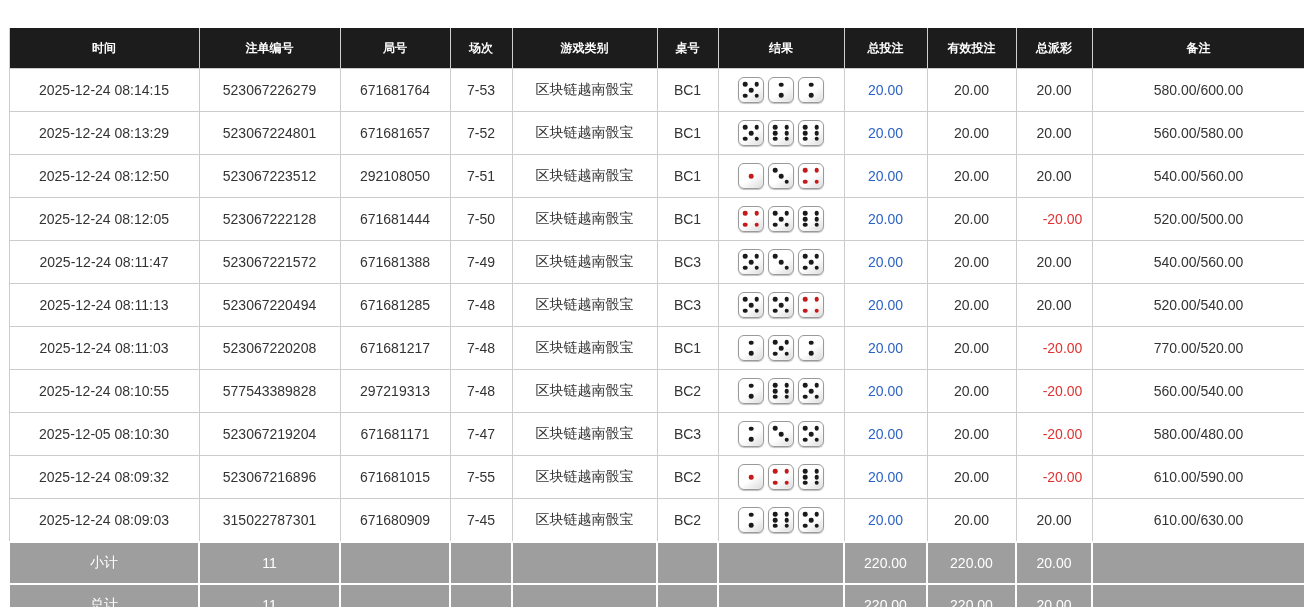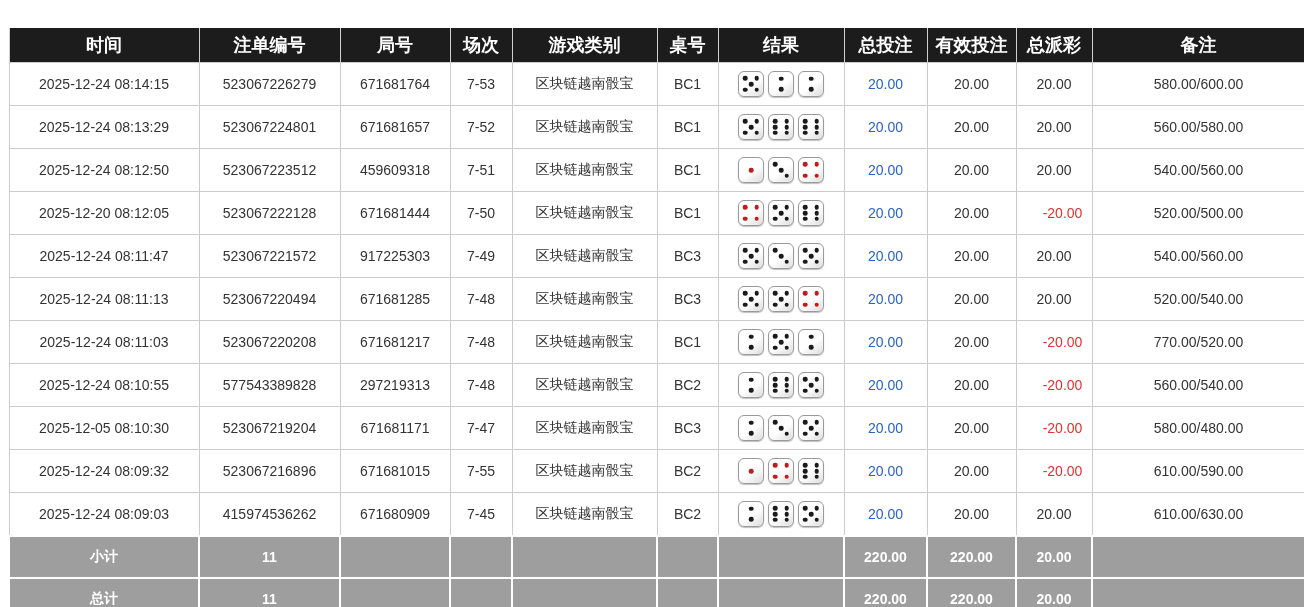--- a/index.html
+++ b/index.html
@@ -12,32 +12,32 @@
     --footer-bg:#9e9e9e;
     --die-dot:#1a1a1a;
     --die-dot-red:#c41a1a;
   }
   html,body{margin:0;padding:0;background:#ffffff;}
   body{font-family:"Liberation Sans","DejaVu Sans",sans-serif;color:var(--body-fg);}
   .table-wrap{margin:28px 0 0 8px;width:1296px;}
   table{border-collapse:collapse;table-layout:fixed;width:1296px;font-size:14px;}
   thead th{
     background:var(--header-bg);color:var(--header-fg);font-weight:bold;
-    height:34px;border-right:1px solid #cfcfcf;border-left:1px solid #cfcfcf;
-    text-align:center;padding:0 4px;font-size:18px;
+    height:40px;border-right:1px solid #cfcfcf;border-left:1px solid #cfcfcf;
+    text-align:center;padding:0 4px;font-size:12px;
   }
   tbody td{
     border:1px solid var(--grid-line);height:42px;text-align:center;
     padding:0 4px;background:#ffffff;color:var(--body-fg);white-space:nowrap;
     overflow:hidden;
   }
   td.c-totalbet{color:var(--bet-blue);cursor:pointer;}
   td.neg{color:var(--loss-red);padding-left:21px;}
   tfoot td{
-    background:var(--footer-bg);color:#ffffff;font-weight:bold;height:38px;
+    background:var(--footer-bg);color:#ffffff;font-weight:normal;height:38px;
     text-align:center;border:2px solid #ffffff;
   }
   tfoot tr:last-child td{border-bottom:4px solid #222222;}
   
   .die{
     position:relative;display:inline-block;width:24px;height:24px;
     margin:0 2px;vertical-align:middle;border:1px solid #999;
     border-radius:6px;background:linear-gradient(145deg,#ffffff 55%,#dadada);
     box-shadow:inset 0 0 2px #ffffff,0 1px 1px rgba(0,0,0,.25);
   }
@@ -107,47 +107,47 @@
           <td>BC1</td>
           <td><span class="die"><span class="dot p-tl"></span><span class="dot p-tr"></span><span class="dot p-c"></span><span class="dot p-bl"></span><span class="dot p-br"></span></span><span class="die"><span class="dot p-tl"></span><span class="dot p-tr"></span><span class="dot p-ml"></span><span class="dot p-mr"></span><span class="dot p-bl"></span><span class="dot p-br"></span></span><span class="die"><span class="dot p-tl"></span><span class="dot p-tr"></span><span class="dot p-ml"></span><span class="dot p-mr"></span><span class="dot p-bl"></span><span class="dot p-br"></span></span></td>
           <td class="c-totalbet">20.00</td>
           <td>20.00</td>
           <td>20.00</td>
           <td>560.00/580.00</td>
         </tr>
         <tr>
           <td>2025-12-24 08:12:50</td>
           <td>523067223512</td>
-          <td>459609318</td>
+          <td>292108050</td>
           <td>7-51</td>
           <td>区块链越南骰宝</td>
           <td>BC1</td>
           <td><span class="die"><span class="dot p-c red"></span></span><span class="die"><span class="dot p-tl"></span><span class="dot p-c"></span><span class="dot p-br"></span></span><span class="die"><span class="dot p-tl red"></span><span class="dot p-tr red"></span><span class="dot p-bl red"></span><span class="dot p-br red"></span></span></td>
           <td class="c-totalbet">20.00</td>
           <td>20.00</td>
           <td>20.00</td>
           <td>540.00/560.00</td>
         </tr>
         <tr>
-          <td>2025-12-20 08:12:05</td>
+          <td>2025-12-24 08:12:05</td>
           <td>523067222128</td>
           <td>671681444</td>
           <td>7-50</td>
           <td>区块链越南骰宝</td>
           <td>BC1</td>
           <td><span class="die"><span class="dot p-tl red"></span><span class="dot p-tr red"></span><span class="dot p-bl red"></span><span class="dot p-br red"></span></span><span class="die"><span class="dot p-tl"></span><span class="dot p-tr"></span><span class="dot p-c"></span><span class="dot p-bl"></span><span class="dot p-br"></span></span><span class="die"><span class="dot p-tl"></span><span class="dot p-tr"></span><span class="dot p-ml"></span><span class="dot p-mr"></span><span class="dot p-bl"></span><span class="dot p-br"></span></span></td>
           <td class="c-totalbet">20.00</td>
           <td>20.00</td>
           <td class="neg">-20.00</td>
           <td>520.00/500.00</td>
         </tr>
         <tr>
           <td>2025-12-24 08:11:47</td>
           <td>523067221572</td>
-          <td>917225303</td>
+          <td>671681388</td>
           <td>7-49</td>
           <td>区块链越南骰宝</td>
           <td>BC3</td>
           <td><span class="die"><span class="dot p-tl"></span><span class="dot p-tr"></span><span class="dot p-c"></span><span class="dot p-bl"></span><span class="dot p-br"></span></span><span class="die"><span class="dot p-tl"></span><span class="dot p-c"></span><span class="dot p-br"></span></span><span class="die"><span class="dot p-tl"></span><span class="dot p-tr"></span><span class="dot p-c"></span><span class="dot p-bl"></span><span class="dot p-br"></span></span></td>
           <td class="c-totalbet">20.00</td>
           <td>20.00</td>
           <td>20.00</td>
           <td>540.00/560.00</td>
         </tr>
         <tr>
@@ -210,21 +210,21 @@
           <td>区块链越南骰宝</td>
           <td>BC2</td>
           <td><span class="die"><span class="dot p-c red"></span></span><span class="die"><span class="dot p-tl red"></span><span class="dot p-tr red"></span><span class="dot p-bl red"></span><span class="dot p-br red"></span></span><span class="die"><span class="dot p-tl"></span><span class="dot p-tr"></span><span class="dot p-ml"></span><span class="dot p-mr"></span><span class="dot p-bl"></span><span class="dot p-br"></span></span></td>
           <td class="c-totalbet">20.00</td>
           <td>20.00</td>
           <td class="neg">-20.00</td>
           <td>610.00/590.00</td>
         </tr>
         <tr>
           <td>2025-12-24 08:09:03</td>
-          <td>415974536262</td>
+          <td>315022787301</td>
           <td>671680909</td>
           <td>7-45</td>
           <td>区块链越南骰宝</td>
           <td>BC2</td>
           <td><span class="die"><span class="dot p-tc"></span><span class="dot p-bc"></span></span><span class="die"><span class="dot p-tl"></span><span class="dot p-tr"></span><span class="dot p-ml"></span><span class="dot p-mr"></span><span class="dot p-bl"></span><span class="dot p-br"></span></span><span class="die"><span class="dot p-tl"></span><span class="dot p-tr"></span><span class="dot p-c"></span><span class="dot p-bl"></span><span class="dot p-br"></span></span></td>
           <td class="c-totalbet">20.00</td>
           <td>20.00</td>
           <td>20.00</td>
           <td>610.00/630.00</td>
         </tr>

